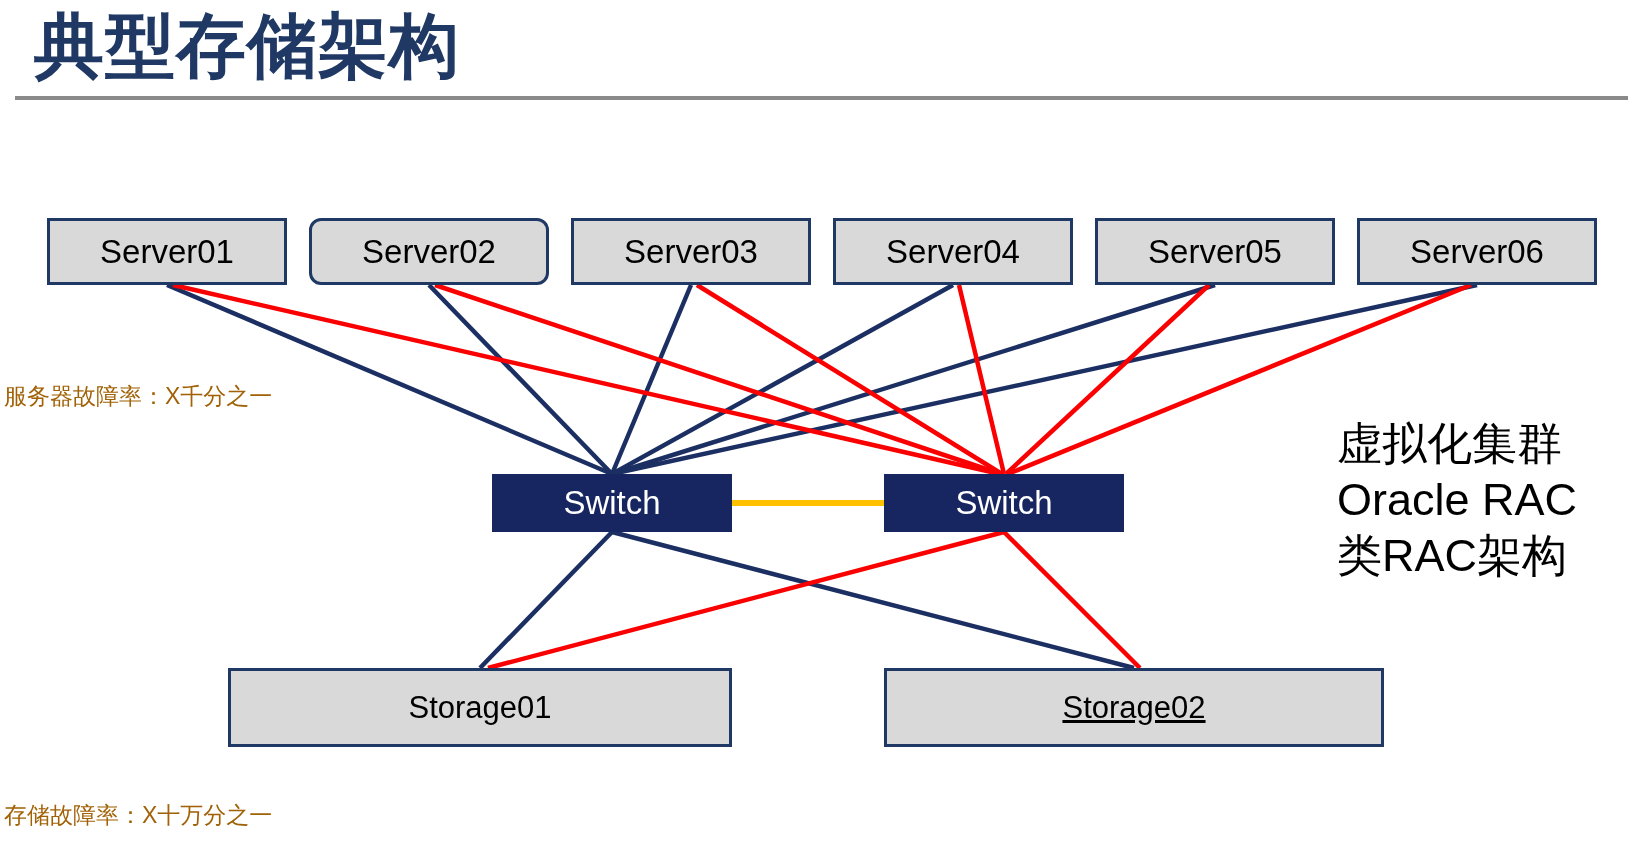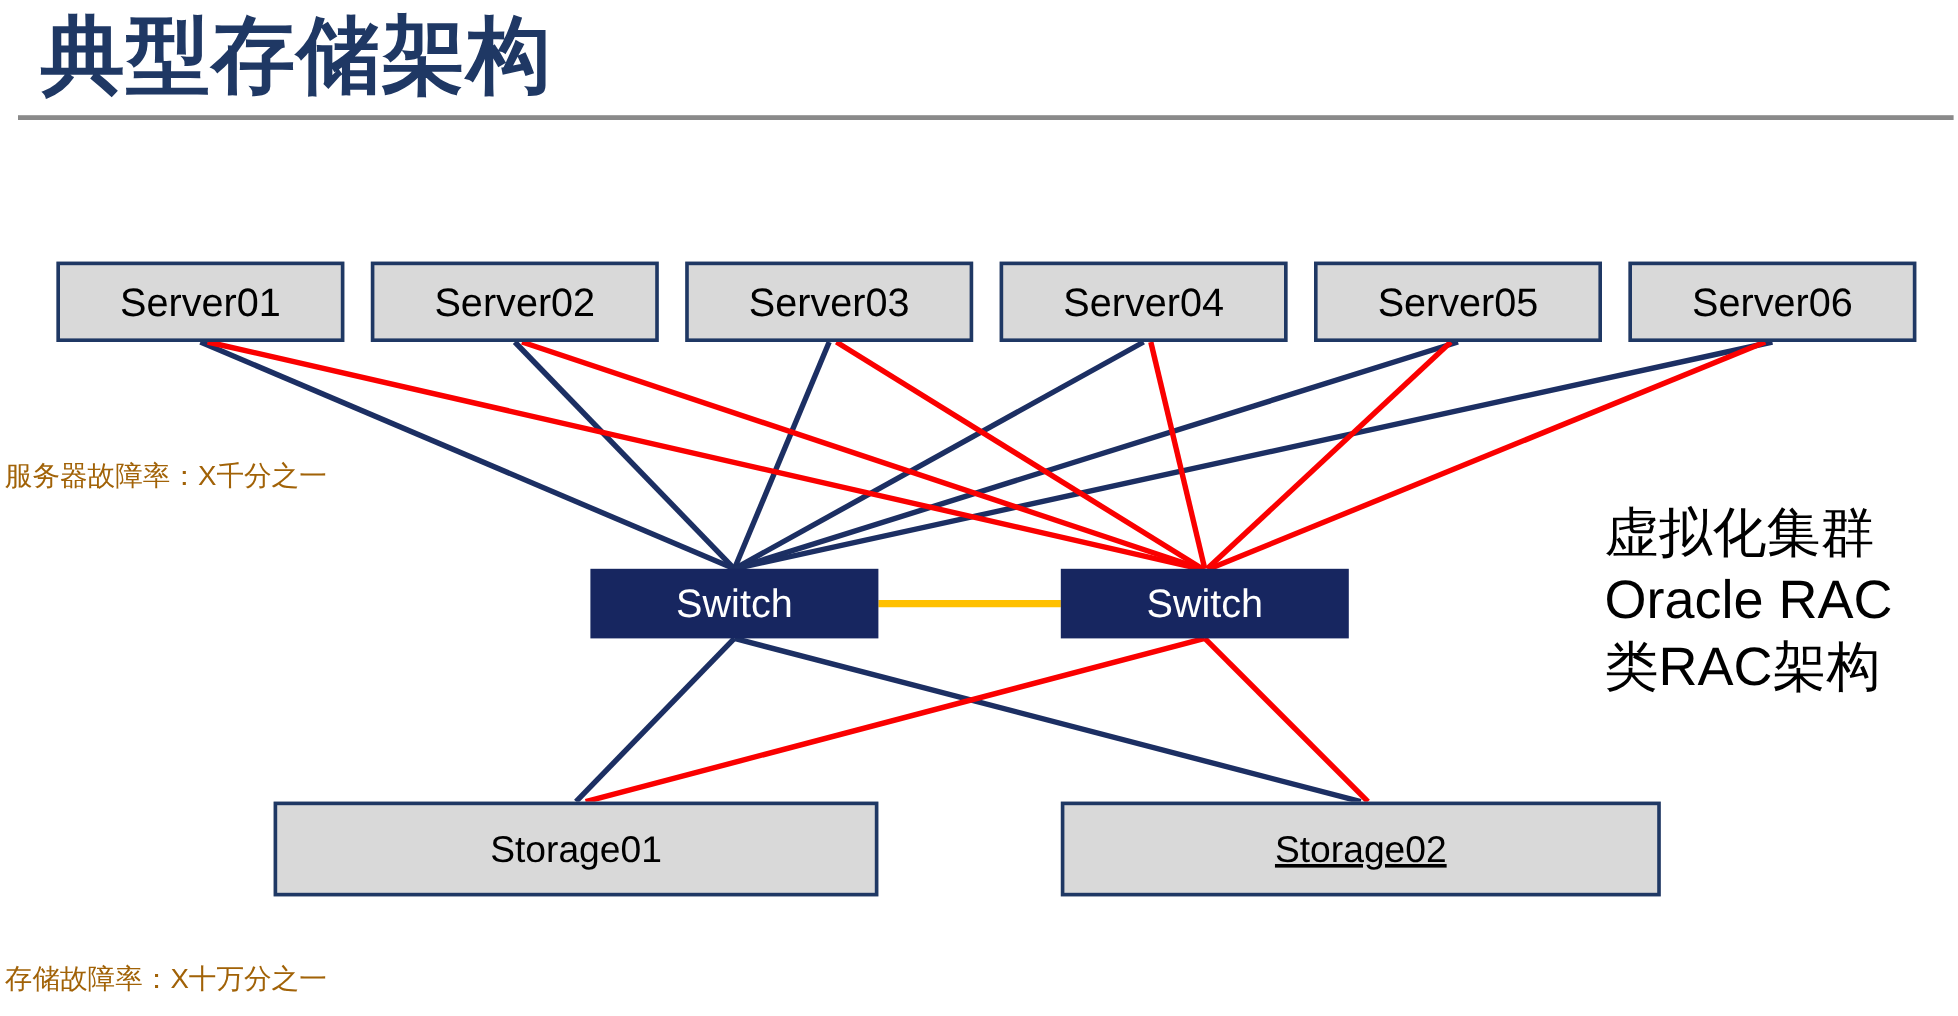--- a/index.html
+++ b/index.html
@@ -14,21 +14,21 @@
   }
   .rule { position:absolute; left:15px; top:96px; width:1613px; height:4px;
           background:var(--rule-color,#8a8a8a); }
   .node {
     position:absolute; display:flex; align-items:center; justify-content:center;
     box-sizing:border-box; background:var(--box-fill,#D9D9D9);
     border:3px solid var(--box-border,#1F3864); color:#000; z-index:2;
     white-space:nowrap;
   }
   .server  { top:218px; width:240px; height:67px; font-size:33px; }
-  #n-server01 { left:47px; }   #n-server02 { left:309px; }
+  #n-server01 { left:47px; }   #n-server02 { left:309px;border-radius:12px; }
   #n-server03 { left:571px; }  #n-server04 { left:833px; }
   #n-server05 { left:1095px; } #n-server06 { left:1357px; }
   .switch {
     top:474px; width:240px; height:58px; font-size:33px;
     background:var(--switch-fill,#172660); border:none; color:#ffffff;text-align:center;
   }
   #n-switch-a { left:492px; } #n-switch-b { left:884px; }
   .storage { top:668px; height:79px; font-size:31px; }
   #n-storage01 { left:228px; width:504px; }
   #n-storage02 { left:884px; width:500px;text-decoration:underline; }

